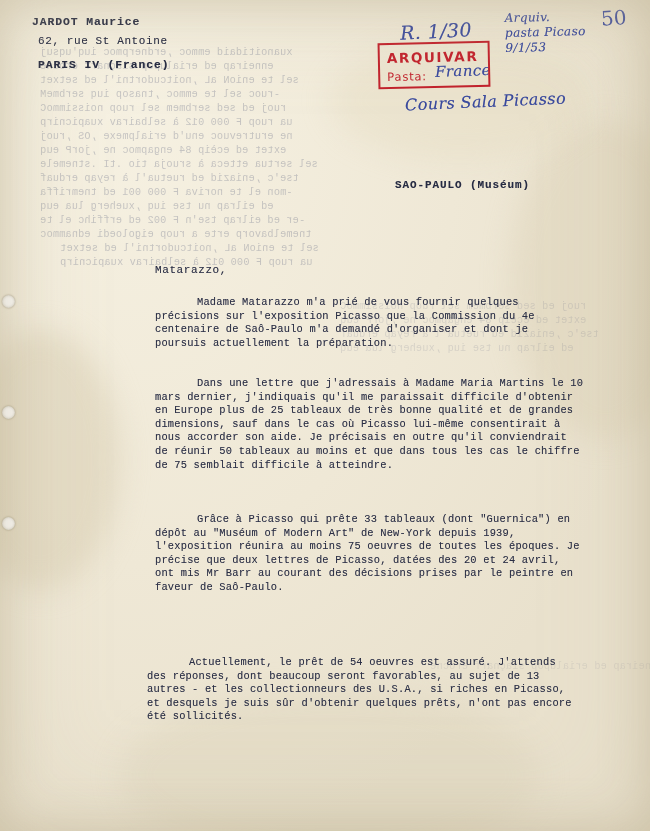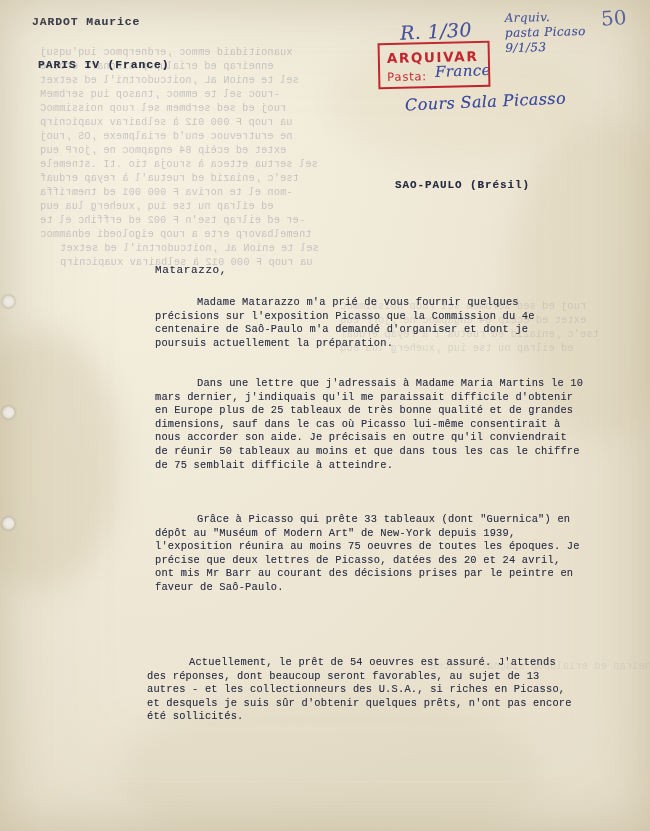--- a/index.html
+++ b/index.html
@@ -190,37 +190,38 @@
   <div class="ghost" style="left:340px; top:314px; opacity:0.55;">extet ed ecèip 84 engapmoc ne ,jorP euq</div>
   <div class="ghost" style="left:340px; top:328px; opacity:0.55;">tse'c ,eniazid ed ruetua'l à reyap erduaf</div>
   <div class="ghost" style="left:340px; top:342px; opacity:0.55;">ed eilrap nu tse iuq ,xueherg lua euq</div>
   <div class="ghost" style="left:430px; top:660px; opacity:0.4;">enneirap ed erialupop siaçnarf erocne</div>
 
   <div class="hole h1"></div>
   <div class="hole h2"></div>
   <div class="hole h3"></div>
 
   <div class="tx hdr" style="left:32px; top:14px;">JARDOT Maurice</div>
+  <div class="tx addr" style="left:38px; top:33px;">62, rue St Antoine</div>
   <div class="tx hdr" style="left:38px; top:57px;">PARIS IV (France)</div>
 
   <div class="pagenum">50</div>
 
   <div class="hand hand-ref">R. 1/30</div>
   <div class="hand hand-arq">Arquiv.
 pasta Picaso
 9/1/53</div>
   <div class="hand hand-pasta">France</div>
   <div class="hand hand-cours">Cours Sala Picasso</div>
 
   <div class="stamp">
     <div class="line1">ARQUIVAR</div>
     <div class="line2">Pasta:</div>
   </div>
 
-  <div class="tx addr" style="left:395px; top:177px; letter-spacing:0.9px; font-weight:bold;">SAO-PAULO (Brésil)</div>
+  <div class="tx addr" style="left:395px; top:177px; letter-spacing:0.9px; font-weight:bold;">SAO-PAULO (Muséum)</div>
 
   <div class="tx" style="left:155px; top:264px; font-size:11px; letter-spacing:0.6px;">Matarazzo,</div>
 
   <div class="tx body-par" style="left:155px; top:296px; text-indent:42px;">Madame Matarazzo m'a prié de vous fournir quelques précisions sur l'exposition Picasso que la Commission du 4e centenaire de Saô-Paulo m'a demandé d'organiser et dont je poursuis actuellement la préparation.</div>
   <div class="tx body-par" style="left:155px; top:377px; text-indent:42px;">Dans une lettre que j'adressais à Madame Maria Martins le 10 mars dernier, j'indiquais qu'il me paraissait difficile d'obtenir en Europe plus de 25 tableaux de très bonne qualité et de grandes dimensions, sauf dans le cas où Picasso lui-même consentirait à nous accorder son aide. Je précisais en outre qu'il conviendrait de réunir 50 tableaux au moins et que dans tous les cas le chiffre de 75 semblait difficile à atteindre.</div>
   <div class="tx body-par" style="left:155px; top:513px; text-indent:42px;">Grâce à Picasso qui prête 33 tableaux (dont "Guernica") en dépôt au "Muséum of Modern Art" de New-York depuis 1939, l'exposition réunira au moins 75 oeuvres de toutes les époques. Je précise que deux lettres de Picasso, datées des 20 et 24 avril, ont mis Mr Barr au courant des décisions prises par le peintre en faveur de Saô-Paulo.</div>
   <div class="tx body-par" style="left:147px; top:608px; text-indent:42px;margin-top:48px;">Actuellement, le prêt de 54 oeuvres est assuré. J'attends des réponses, dont beaucoup seront favorables, au sujet de 13 autres - et les collectionneurs des U.S.A., si riches en Picasso, et desquels je suis sûr d'obtenir quelques prêts, n'ont pas encore été sollicités.</div>
 
   <div class="edge-shade"></div>
 </div>

